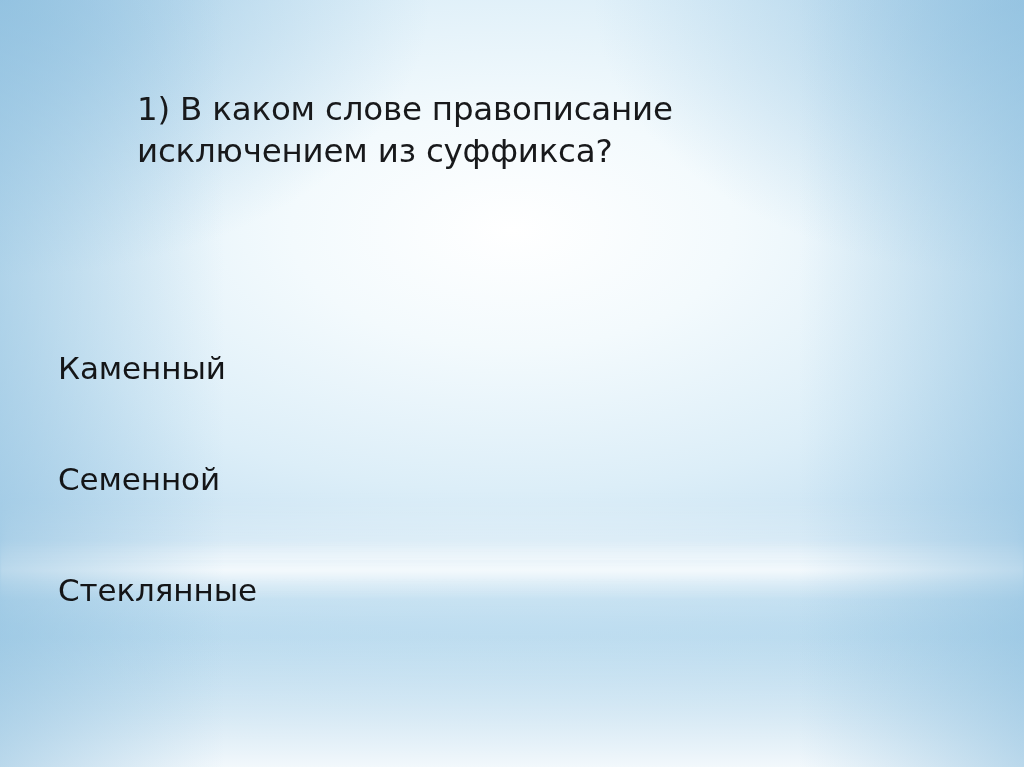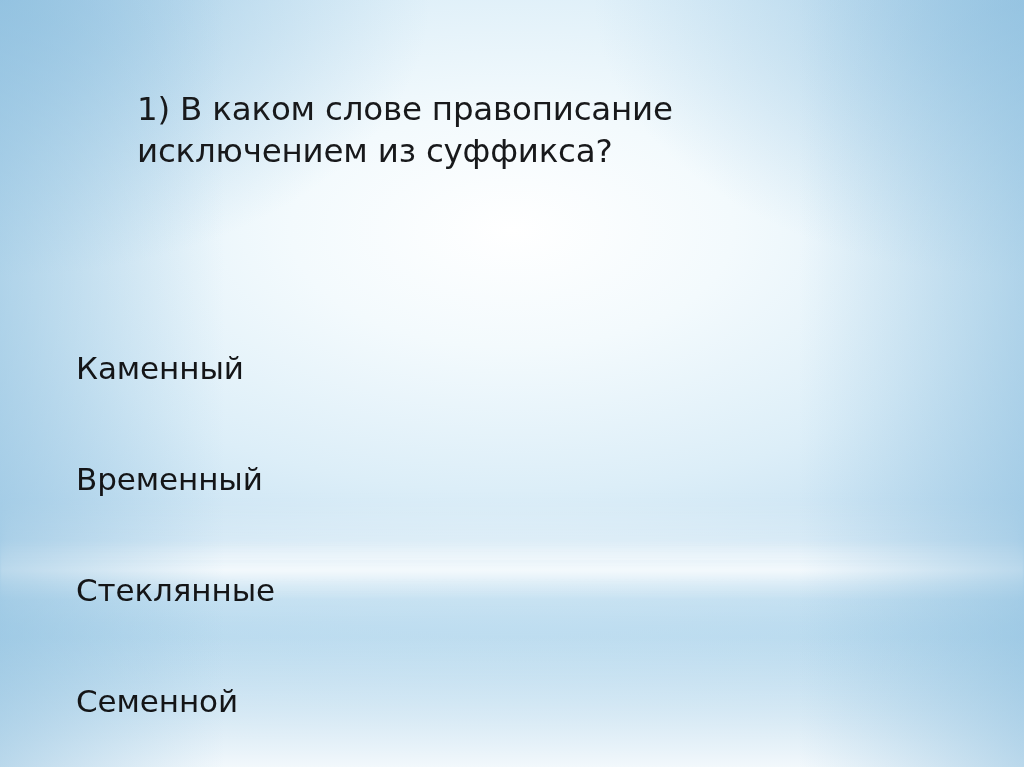--- a/index.html
+++ b/index.html
@@ -105,21 +105,21 @@
   .title-line {
     font-size: 32.5px;
     line-height: 42px;
     color: #18191b;
     letter-spacing: -0.2px;
     white-space: pre;
   }
 
   .options {
     position: absolute;
-    left: 76px;
+    left: 58px;
     top: 350px;
     width: 900px;
   }
   .option {
     font-size: 31px;
     line-height: 36px;
     color: #141517;
     margin-bottom: 75px;
     letter-spacing: -0.1px;
   }
@@ -141,19 +141,18 @@
 
   <div class="content">
 
     <div class="title-block">
       <div class="title-line">1) В каком слове правописание</div>
       <div class="title-line">исключением из суффикса?</div>
     </div>
 
     <div class="options">
       <div class="option">Каменный</div>
-      <div class="option">Временный</div>
+      <div class="option">Семенной</div>
       <div class="option">Стеклянные</div>
-      <div class="option">Семенной</div>
     </div>
 
   </div>
 </div>
 
 </body></html>

